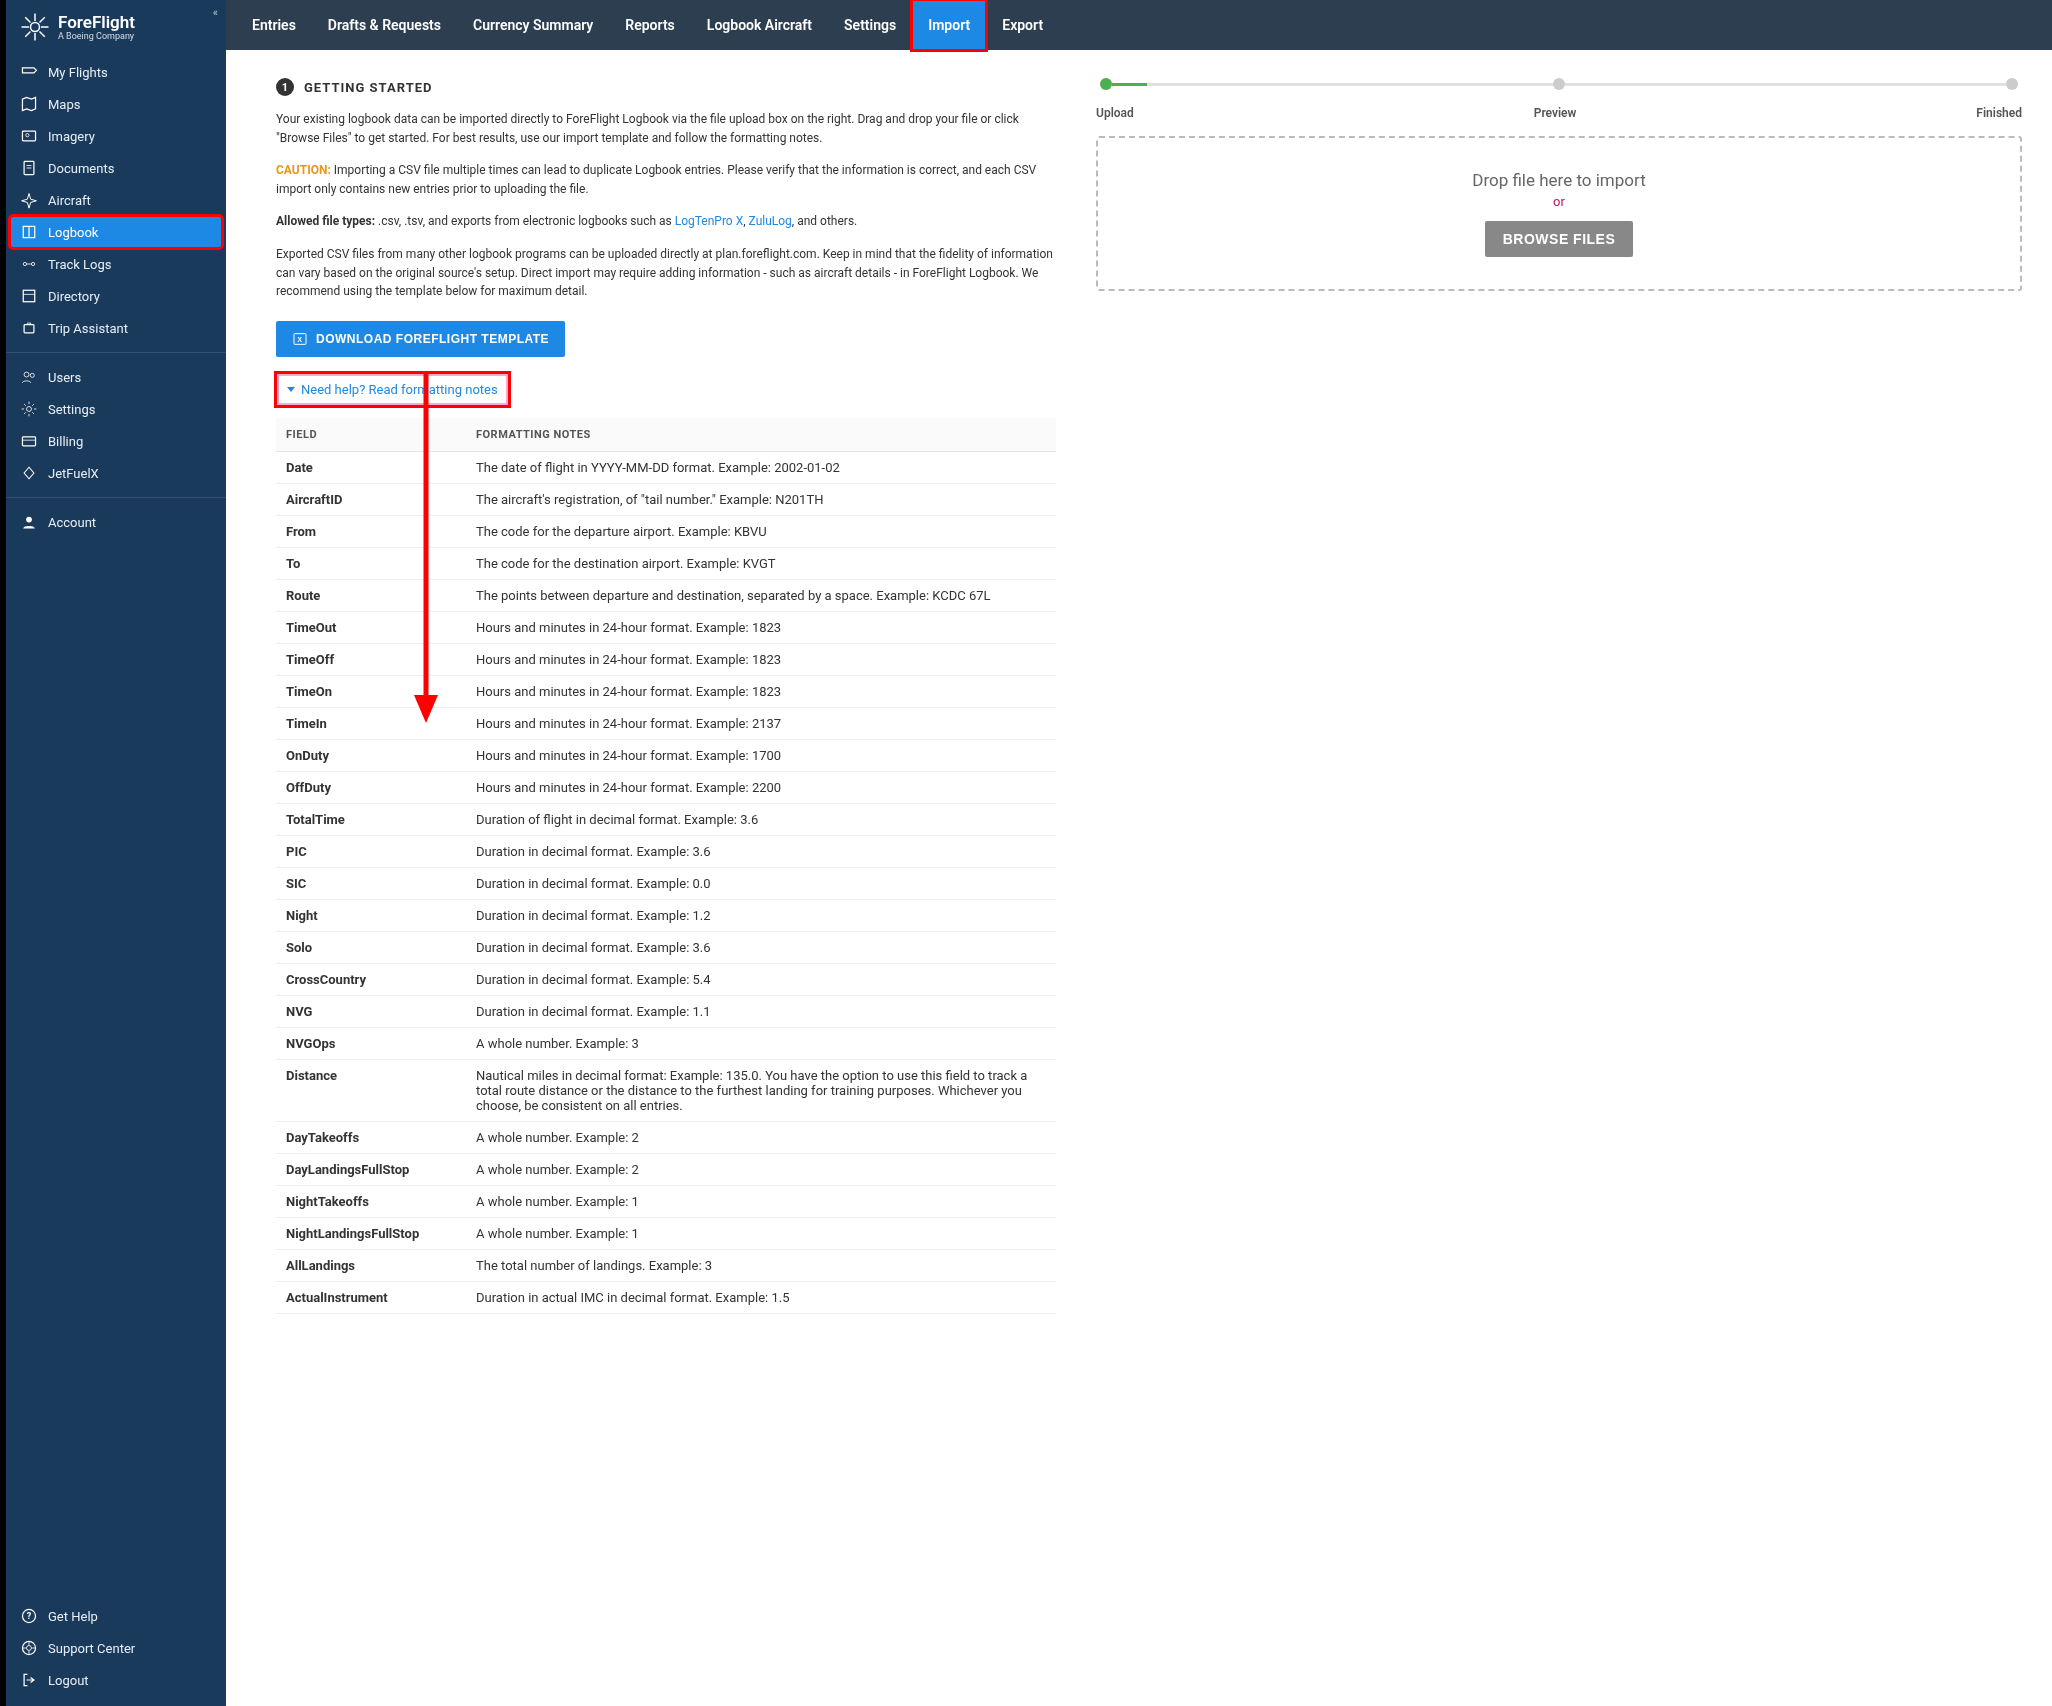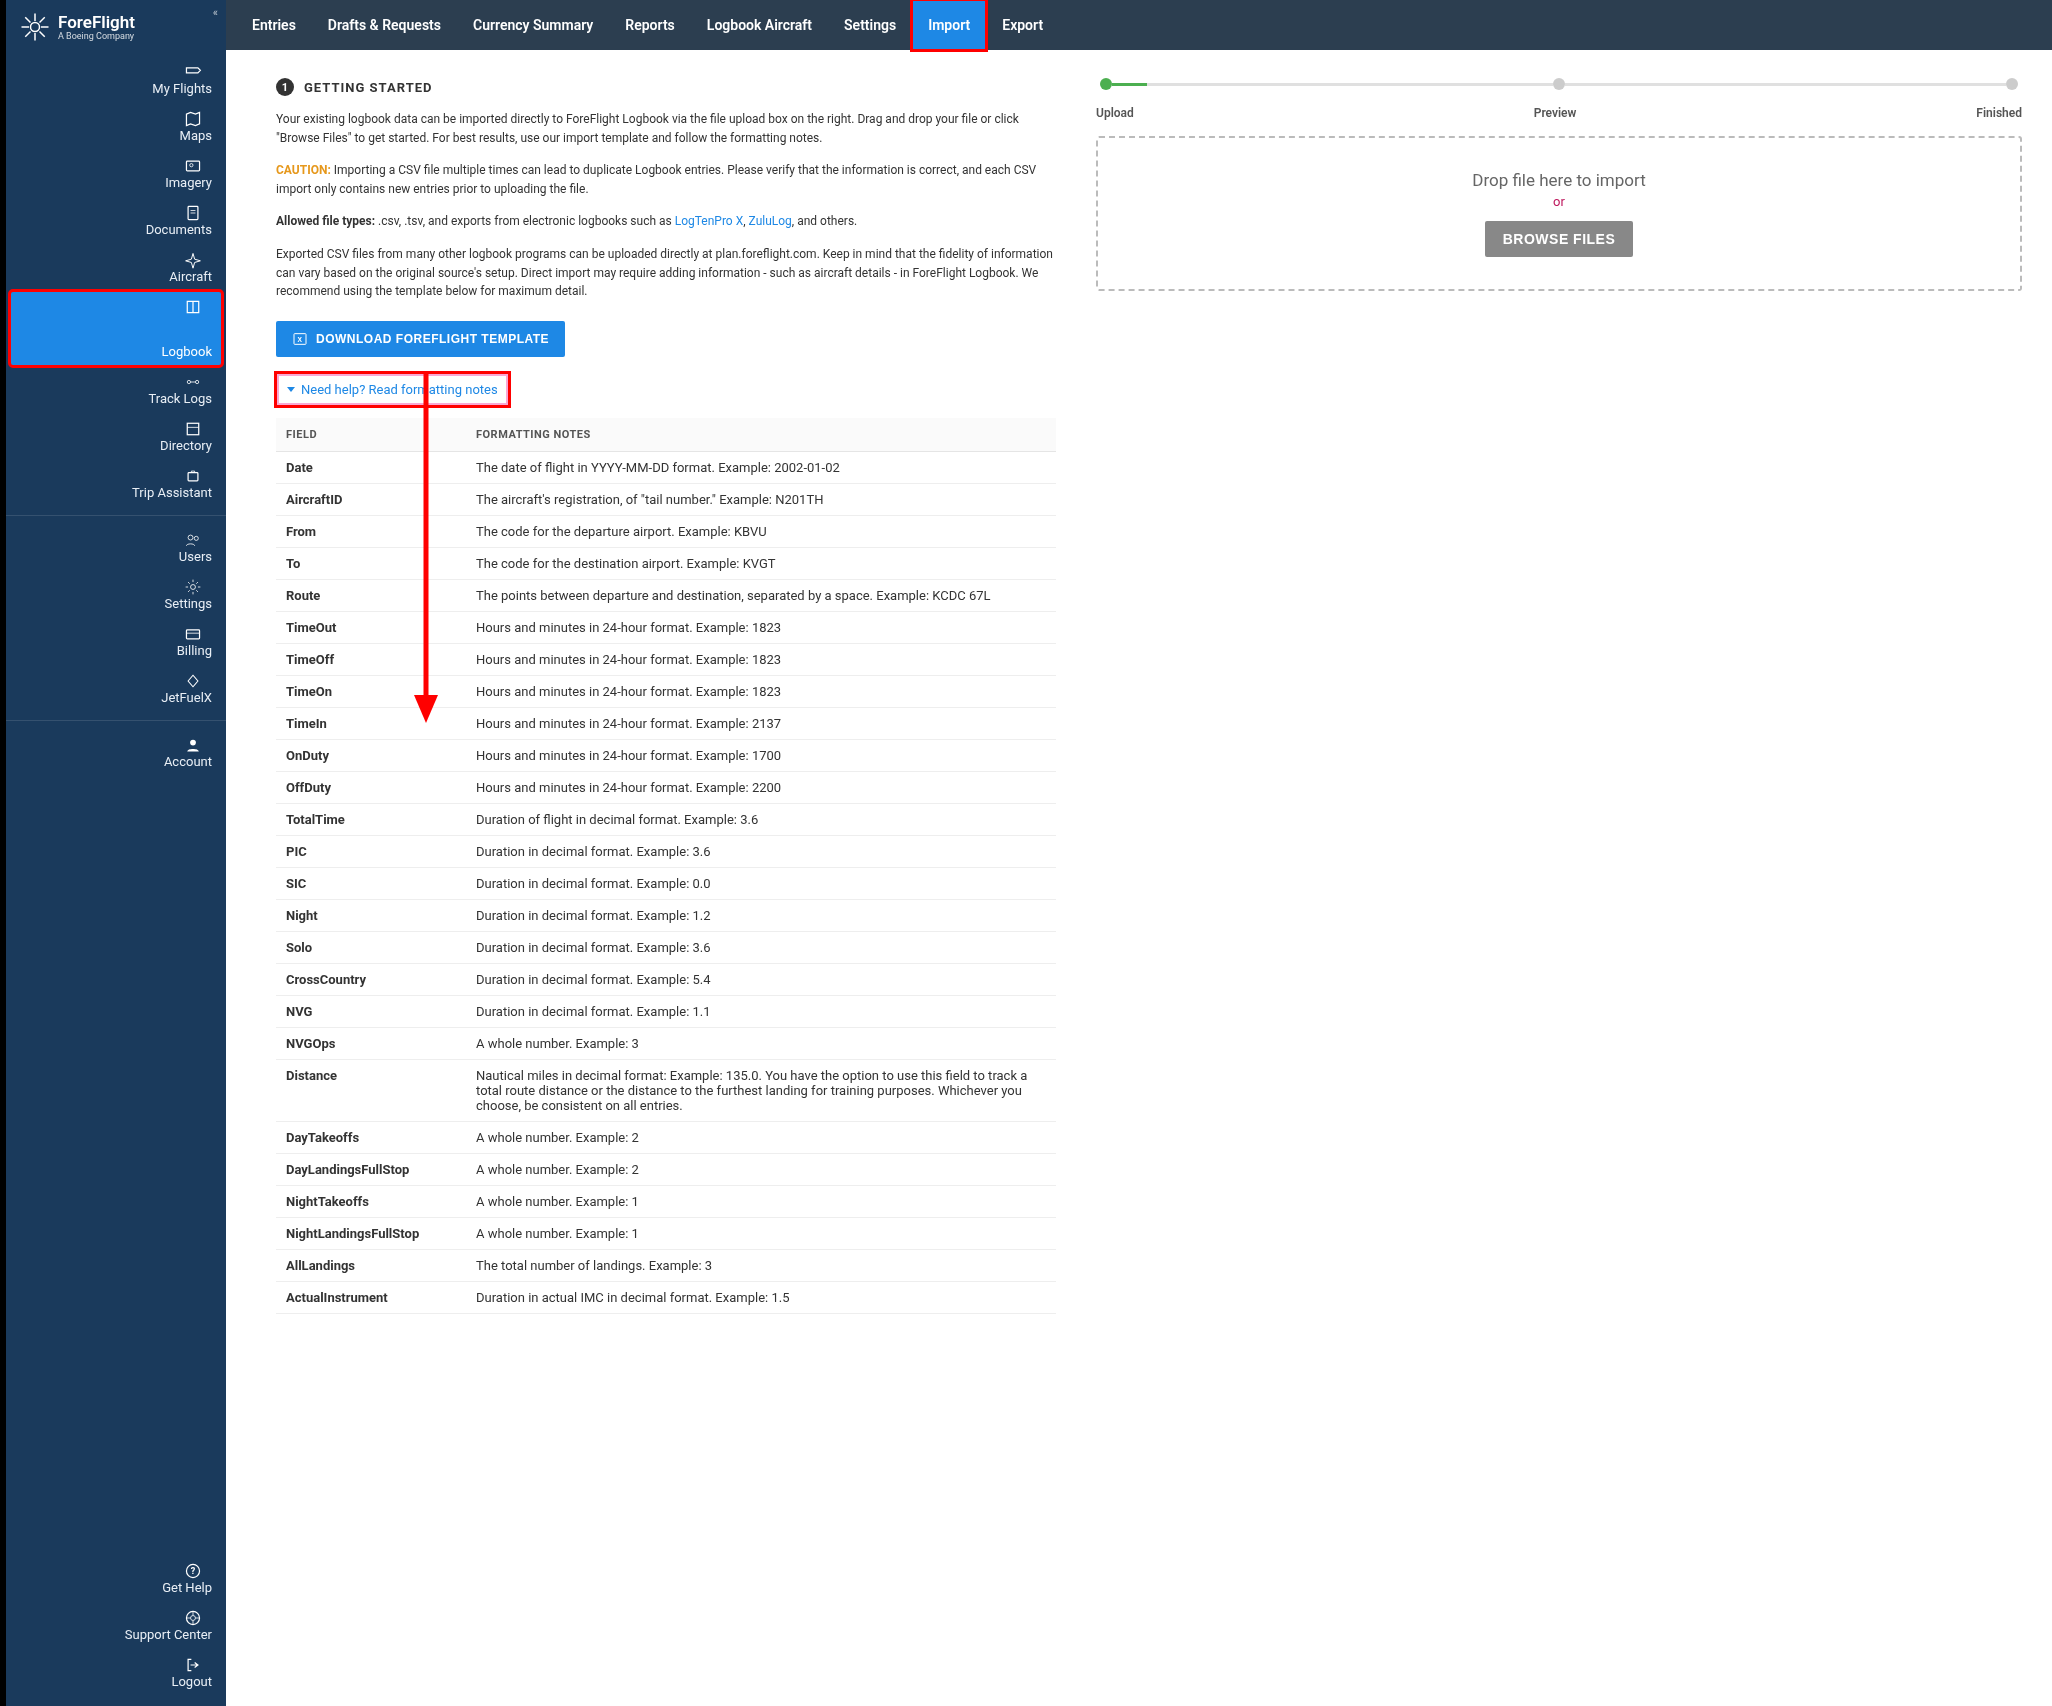--- a/index.html
+++ b/index.html
@@ -5,22 +5,22 @@
     * { box-sizing: border-box; margin: 0; padding: 0; }
     body { font-family: -apple-system, BlinkMacSystemFont, "Segoe UI", Roboto, Helvetica, Arial, sans-serif; font-size: 13px; color: #333; background: #fff;}
     .app { display: flex; height: 100vh; width: 100%; overflow: hidden;}
     .scrollbar-stub { width: 6px; background: #000; flex-shrink: 0; }
     .sidebar { width: 220px; background: #1a3a5c; color: #fff; flex-shrink: 0; display: flex; flex-direction: column; position: relative;}
     .brand { display: flex; align-items: center; padding: 12px 14px 14px; position: relative;}
     .brand-logo { width: 30px; height: 30px; margin-right: 8px; }
     .brand-name { font-size: 17px; font-weight: 600; line-height: 1; }
     .brand-sub { font-size: 9px; opacity: 0.8; }
     .collapse { position: absolute; top: 6px; right: 8px; font-size: 11px; opacity: 0.7;}
-    .nav-item { display:flex; align-items:flex-end; padding: 7px 14px; font-size: 13px; cursor: pointer; color:#e8eef5;flex-direction:column;}
-    .nav-item.active { background: #1e88e5; color:#fff; border-radius: 3px; margin: 0 4px; padding: 7px 10px; gap: 28px;}
+    .nav-item { display:flex; align-items:center; padding: 7px 14px; font-size: 13px; cursor: pointer; color:#e8eef5;}
+    .nav-item.active { background: #1e88e5; color:#fff; border-radius: 3px; margin: 0 4px; padding: 7px 10px;}
     .nav-ico { width: 18px; height:18px; margin-right: 10px; display:inline-flex; align-items:center; justify-content:center; }
     .nav-bottom { margin-top: auto; margin-bottom: 10px;}
     .nav-divider { height:1px; background: rgba(255,255,255,0.12); margin: 8px 0;}
     .highlight-box { outline: 3px solid #ff0000; outline-offset: -1px;}
     .main { flex: 1; display: flex; flex-direction: column; overflow: hidden; background:#fff;}
     .topnav { background: #2c3e50; display:flex; padding: 0 10px; height: 50px; align-items:flex-start; flex-shrink:0;}
     .toptab { padding: 0 16px; height:100%; display:flex; align-items:center; color:#fff; font-size:14px; font-weight:600; cursor:pointer;}
     .toptab.active { background:#1e88e5; }
     .content { flex:1; overflow:auto; padding: 28px 30px 60px 50px; display:flex; gap:40px;}
     .left-col { flex: 0 0 780px; }

